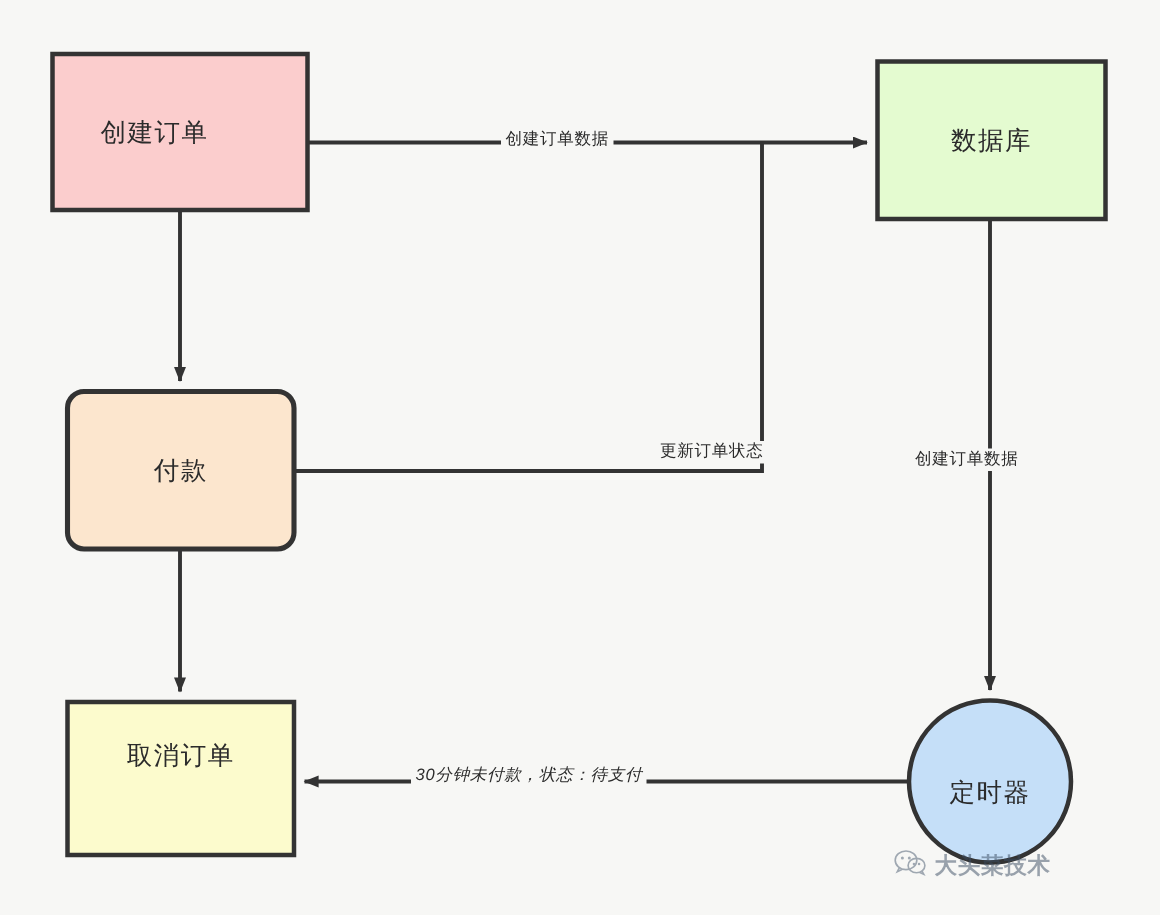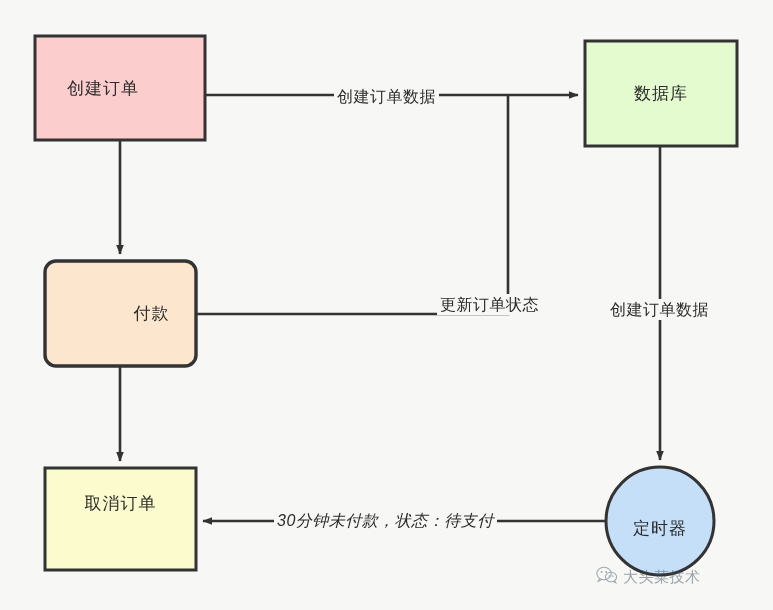--- a/index.html
+++ b/index.html
@@ -15,35 +15,36 @@
   .node-label{
     position:absolute;
     display:flex;align-items:center;justify-content:center;
     font-size:17px;color:#2b2b2b;
     letter-spacing:1px;
     pointer-events:none;
     white-space:nowrap;
   }
   .edge-label{
     position:absolute;
-    font-size:16px;color:#2b2b2b;
+    font-size:11px;color:#2b2b2b;
     background:#f7f7f5;
     padding:1px 3px;
     white-space:nowrap;
     letter-spacing:0.5px;
     line-height:1.2;
   }
   
   .node-hit{position:absolute;cursor:pointer;}
   .watermark{
     position:absolute;
     left:596px;top:566px;
     display:flex;align-items:center;gap:5px;
     opacity:.5;
     pointer-events:none;
+    font-weight:bold;
   }
   .wm-text{
     font-size:15px;color:#3c4d63;
     white-space:nowrap;
     letter-spacing:0.5px;
   }
   .wm-logo{flex:0 0 auto;}
 </style>
 </head>
 <body>
@@ -93,21 +94,21 @@
 <div class="node-hit" style="left:35px;top:36px;width:170px;height:104px;"></div>
 <div class="node-hit" style="left:585px;top:41px;width:152px;height:105px;"></div>
 <div class="node-hit" style="left:45px;top:261px;width:151px;height:105px;"></div>
 <div class="node-hit" style="left:45px;top:468px;width:151px;height:102px;"></div>
 <div class="node-hit" style="left:606px;top:467px;width:108px;height:108px;border-radius:50%;"></div>
 
 <div class="node-label" style="left:18px;top:36px;width:170px;height:104px;">创建订单</div>
 
 <div class="node-label" style="left:585px;top:41px;width:152px;height:105px;border-radius:20px;">数据库</div>
 
-<div class="node-label" style="left:45px;top:261px;width:151px;height:105px;margin-left:31px;">付款</div>
+<div class="node-label" style="left:45px;top:261px;width:151px;height:105px;">付款</div>
 
 <div class="node-label" style="left:45px;top:452px;width:151px;height:102px;">取消订单</div>
 
 <div class="node-label" style="left:606px;top:474px;width:108px;height:108px;">定时器</div>
 
 <div class="edge-label" style="left:334px;top:86px;">创建订单数据</div>
 
 <div class="edge-label" style="left:437px;top:294px;">更新订单状态</div>
 
 <div class="edge-label" style="left:607px;top:299px;">创建订单数据</div>

